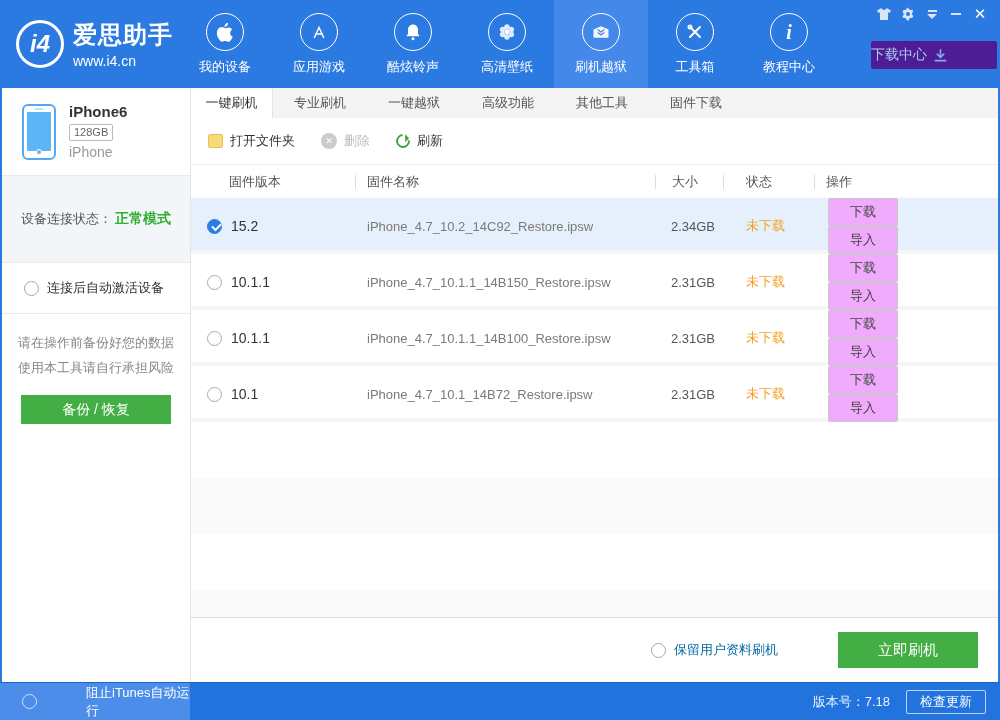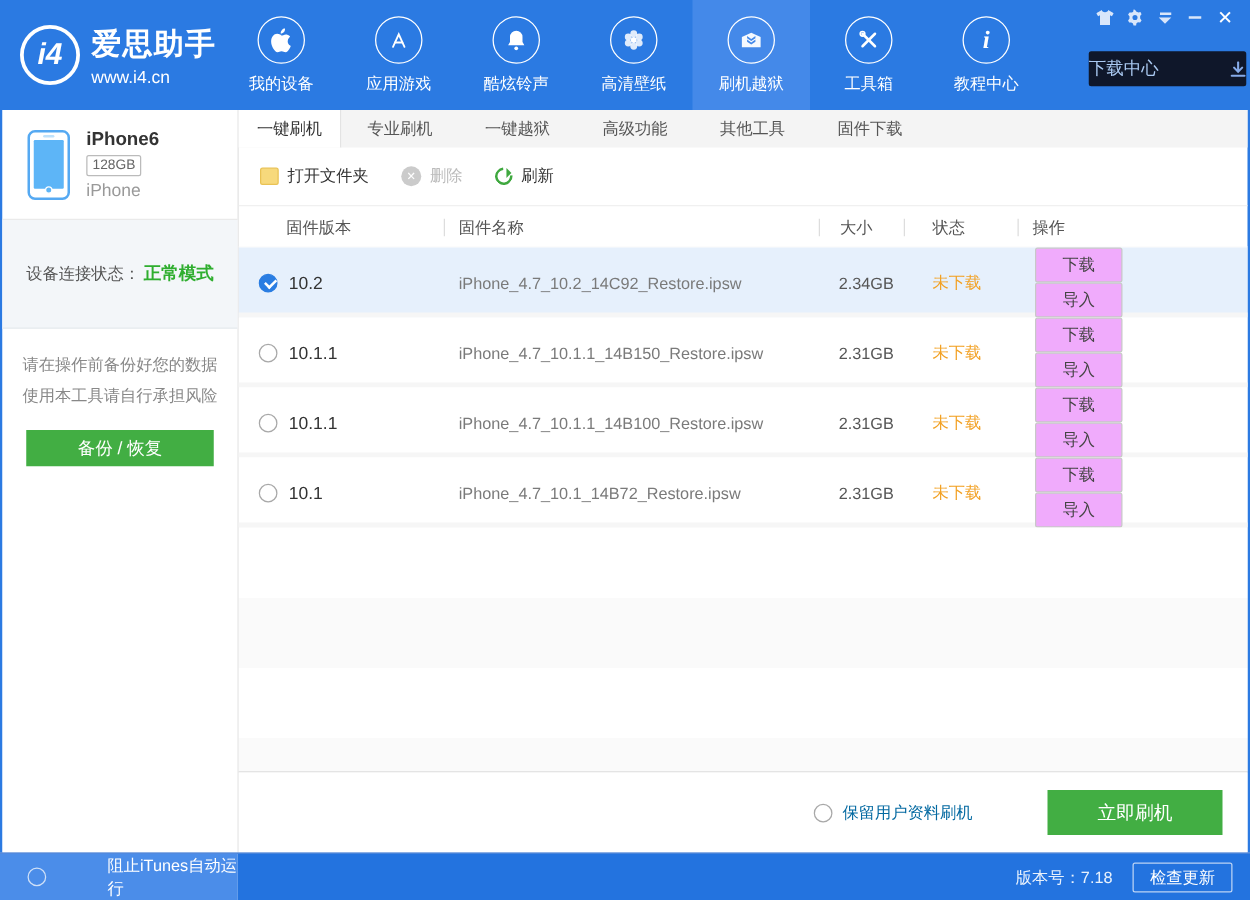--- a/index.html
+++ b/index.html
@@ -19,21 +19,21 @@
   .nav-item.active { background:#4489e9; }
   .nav-circle { width:38px; height:38px; border:1.5px solid #fff; border-radius:50%; margin-top:13px; display:flex; align-items:center; justify-content:center; }
   .nav-label { color:#fff; font-size:13px; margin-top:7px; }
   .hdr-right { position:absolute; right:0; top:0; height:88px; width:160px; }
   .win-controls { position:absolute; top:4px; right:8px; display:flex; align-items:center; }
   .win-btn { width:24px; height:20px; display:flex; align-items:center; justify-content:center; color:#d9e6fa; font-size:13px; cursor:pointer; }
   .menu-glyph { display:flex; flex-direction:column; align-items:center; }
   .menu-glyph .bar { width:9px; height:2px; background:#d9e6fa; margin-bottom:2px; }
   .menu-glyph .tri { width:0; height:0; border-left:5px solid transparent; border-right:5px solid transparent; border-top:5px solid #d9e6fa; }
   .minus-glyph { width:10px; height:2px; background:#d9e6fa; }
-  .dl-center { position:absolute; top:41px; right:3px; width:126px; height:28px; background:#0f172a; border-radius:2px; display:flex; align-items:center; justify-content:space-between; cursor:pointer; }
+  .dl-center { position:absolute; top:41px; right:3px; width:126px; height:28px; background:#4c1d95; border-radius:2px; display:flex; align-items:center; justify-content:flex-start; cursor:pointer; }
   .dl-center span { color:#aac9f1; font-size:14px; margin-right:7px; }
 
   
   .content { flex:1; display:flex; border-left:2px solid #2b7ae2; border-right:2px solid #2b7ae2; min-height:0; }
 
   
   .sidebar { width:189px; background:#fff; border-right:1px solid #e4e4e4; display:flex; flex-direction:column; flex-shrink:0; }
   .device-sec { height:88px; display:flex; align-items:center; padding-left:20px; border-bottom:1px solid #eaeaea; }
   .phone-icon { width:34px; height:56px; border:2px solid #55a9f2; border-radius:6px; position:relative; background:#fff; }
   .phone-icon .screen { position:absolute; left:3px; right:3px; top:6px; bottom:7px; background:#5db5f7; border-radius:1px; }
@@ -236,20 +236,24 @@
         <div class="device-info">
           <div class="device-name">iPhone6</div>
           <div><span class="device-cap">128GB</span></div>
           <div class="device-model">iPhone</div>
         </div>
       </div>
       <div class="status-sec">
         <span>设备连接状态：</span>
         <span class="status-ok">正常模式</span>
       </div>
+      <div class="activate-sec">
+        <div class="radio"></div>
+        <span>连接后自动激活设备</span>
+      </div>
       <div class="warn-sec">
         <div class="warn-line">请在操作前备份好您的数据</div>
         <div class="warn-line">使用本工具请自行承担风险</div>
         <button class="backup-btn">备份 / 恢复</button>
       </div>
     </div>
 
     <div class="main">
       <div class="tabbar">
         <div class="tab active">一键刷机</div>
@@ -279,21 +283,21 @@
         <div class="th th-version">固件版本</div>
         <div class="th th-name">固件名称</div>
         <div class="th th-size">大小</div>
         <div class="th th-status">状态</div>
         <div class="th th-op">操作</div>
       </div>
 
       <div class="grid row selected">
         <div class="cell-version">
           <div class="radio checked"></div>
-          <span>10.2</span>
+          <span>15.2</span>
         </div>
         <div class="cell-name">iPhone_4.7_10.2_14C92_Restore.ipsw</div>
         <div class="cell-size">2.34GB</div>
         <div class="cell-status">未下载</div>
         <div class="cell-op">
           <button class="op-btn">下载</button>
           <button class="op-btn">导入</button>
         </div>
       </div>
 

